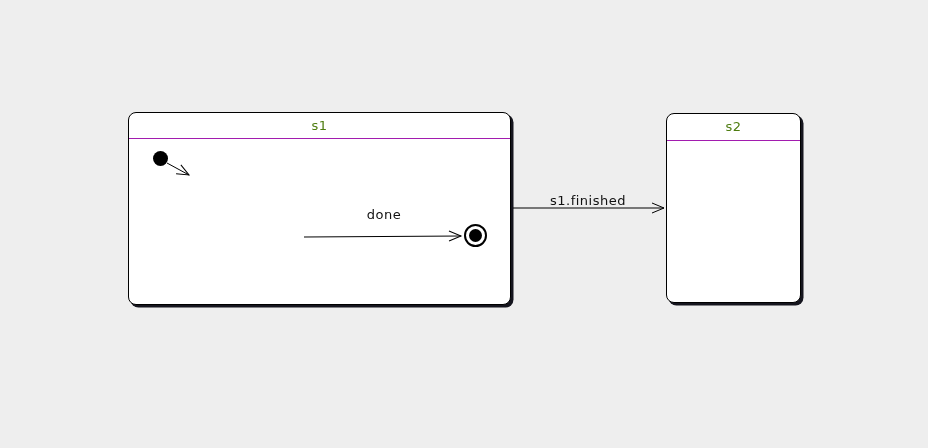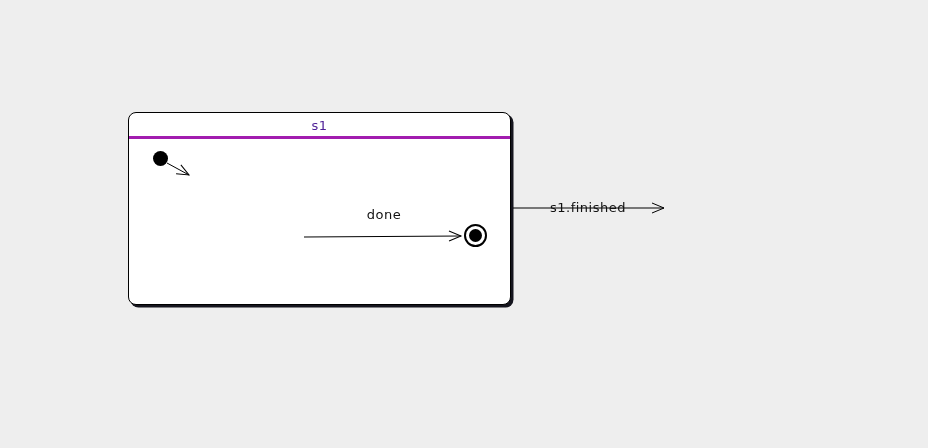--- a/index.html
+++ b/index.html
@@ -22,25 +22,25 @@
     background: #ffffff;
     border: 1px solid #000000;
     border-radius: 8px;
   }
   .state.shadowed {
     box-shadow: 2.5px 2.5px 0 0 rgba(8, 8, 18, 0.95);
   }
   .state-title {
     box-sizing: border-box;
     width: 100%;
-    border-bottom: 3px solid #a21caf;
+    border-bottom: 1px solid #a21caf;
     text-align: center;
     font-size: 13px;
     line-height: 25px;
-    color: #4c1d95;
+    color: #4d7c0f;
     letter-spacing: 0.5px;
     white-space: nowrap;
     overflow: hidden;
   }
   #state-s1 { left: 128px; top: 112px; width: 383px; height: 193px; }
   #state-s1 .state-title { height: 26px; }
   #state-s2 { left: 666px; top: 113px; width: 135px; height: 190px; }
   #state-s2 .state-title { height: 27px; }
   #state-processing { left: 192px; top: 177px; width: 112px; height: 93px; }
   #state-processing .state-title { height: 26px; }
@@ -80,31 +80,34 @@
   }
   .edge-label {
     position: absolute;
     transform: translateX(-50%);
     font-size: 13px;
     color: #111111;
     letter-spacing: 0.5px;
     white-space: nowrap;
   }
   #label-done { left: 384px; top: 207px; }
-  #label-s1-finished { left: 588px; top: 200px; }
+  #label-s1-finished { left: 588px; top: 193px; }
 </style>
 </head>
 <body>
 
 <div class="canvas">
 
   <div class="state shadowed" id="state-s1">
     <div class="state-title">s1</div>
   </div>
 
+  <div class="state shadowed" id="state-s2">
+    <div class="state-title">s2</div>
+  </div>
 
 
   <div class="initial-dot"></div>
 
   <div class="final-state">
     <div class="final-dot"></div>
   </div>
 
   <svg class="edges" viewBox="0 0 928 448" xmlns="http://www.w3.org/2000/svg">
     <defs>

